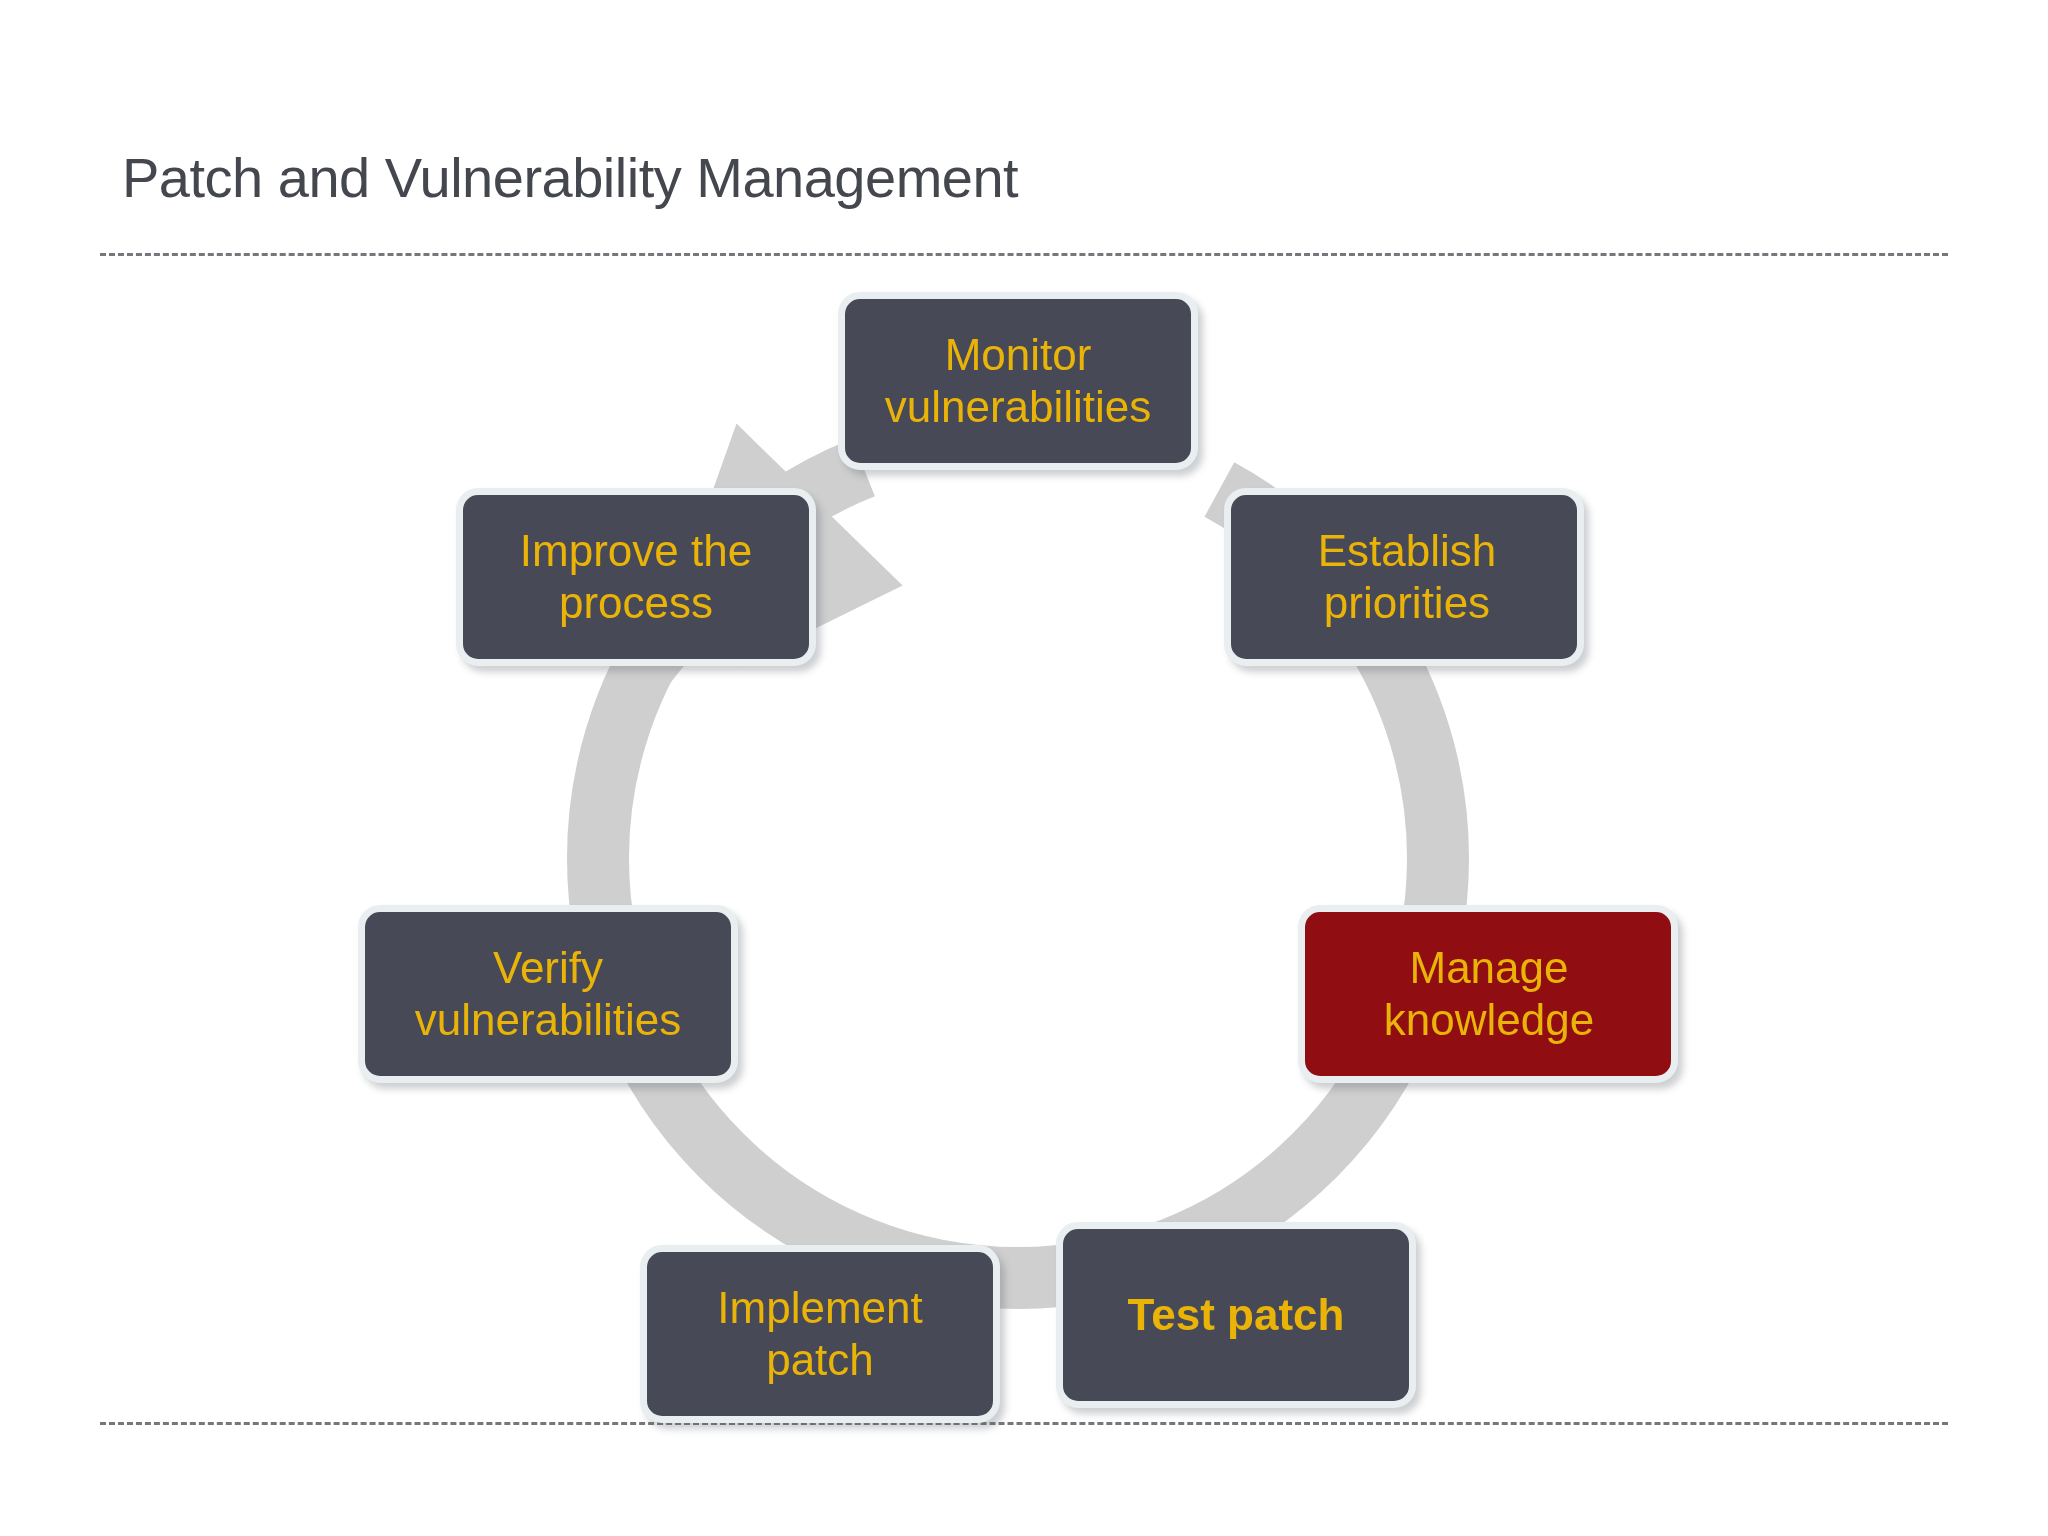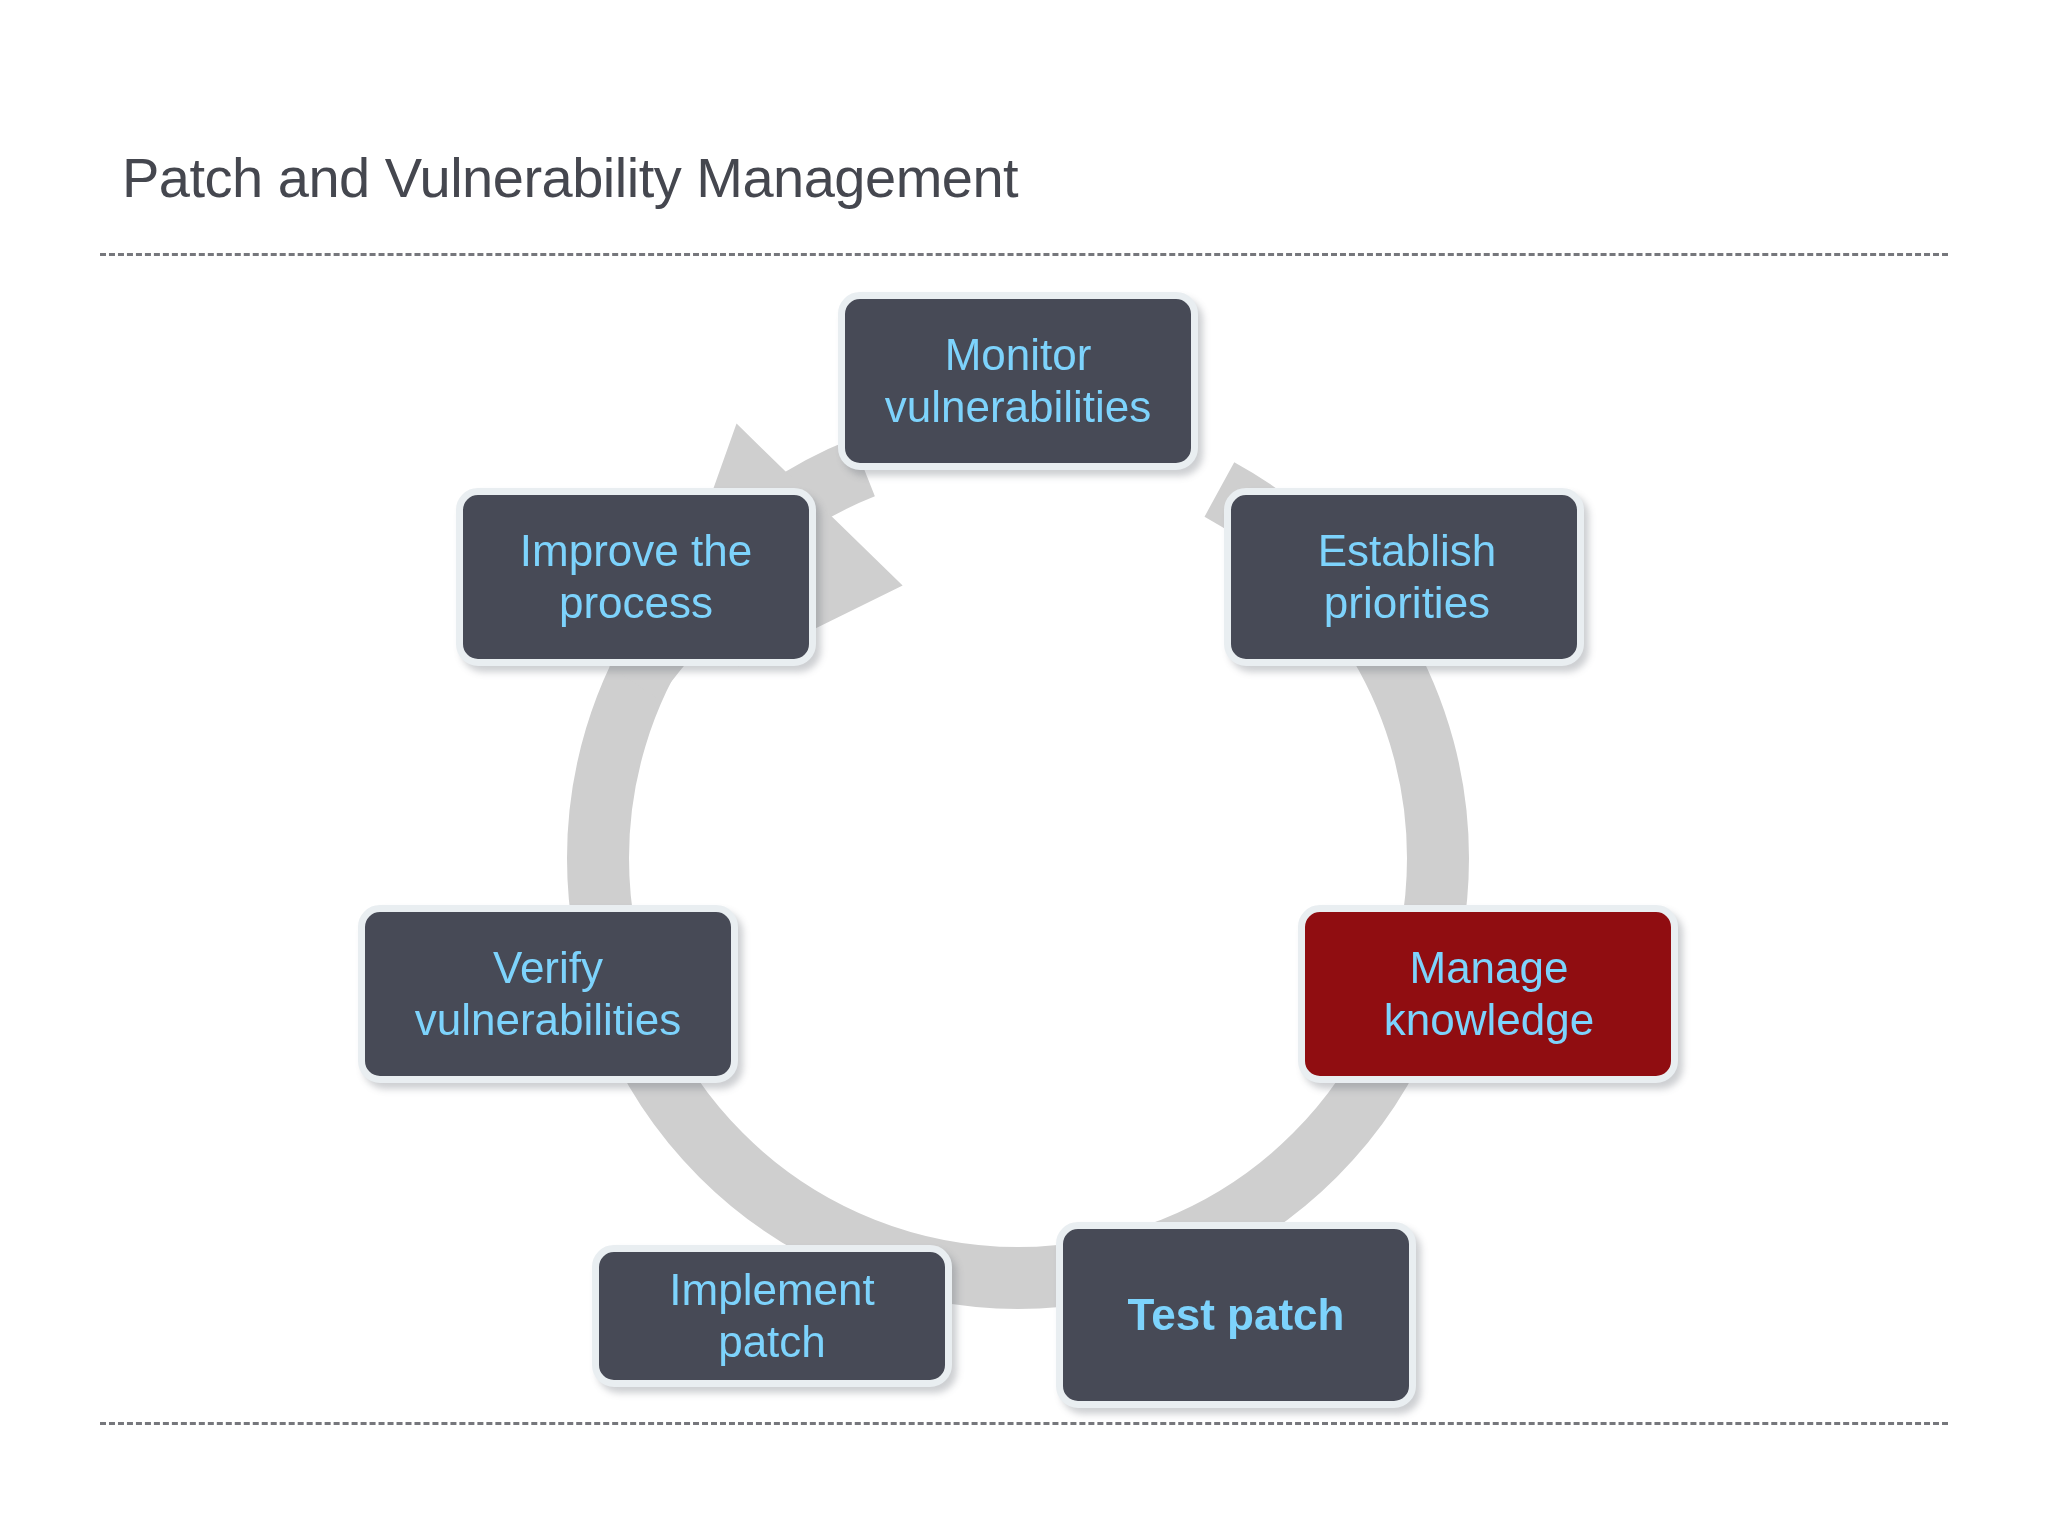--- a/index.html
+++ b/index.html
@@ -61,42 +61,42 @@
     width: 2048px;
     height: 1160px;
   }
 
   .node {
     position: absolute;
     box-sizing: border-box;
     background: #474A56;
     border: 7px solid #E9EEF1;
     border-radius: 22px;
-    color: #7dd3fc;
+    color: #eab308;
     display: flex;
     align-items: center;
     justify-content: center;
     text-align: center;
     font-size: 44px;
     line-height: 52px;
     font-weight: 400;
     box-shadow: 5px 6px 7px rgba(90,95,105,0.30);
     padding: 4px 10px;
   }
   .node.accent {
     background: #900D11;
   }
   .node .label { display: block; }
 
   
   #node-0 { left: 838px; top: 32px;  width: 360px; height: 178px; }  
   #node-1 { left: 1224px; top: 228px; width: 360px; height: 178px; padding-left: 16px; } 
   #node-2 { left: 1298px; top: 645px; width: 380px; height: 178px; padding-left: 12px; } 
   #node-3 { left: 1056px; top: 962px; width: 360px; height: 186px; font-weight: bold; } 
-  #node-4 { left: 592px;  top: 985px; width: 360px; height: 142px; } 
+  #node-4 { left: 640px;  top: 985px; width: 360px; height: 178px; } 
   #node-5 { left: 358px;  top: 645px; width: 380px; height: 178px; } 
   #node-6 { left: 456px;  top: 228px; width: 360px; height: 178px; } 
 </style>
 </head>
 <body>
 
 <div id="slide">
 
   <div id="title">Patch and Vulnerability Management</div>
 

